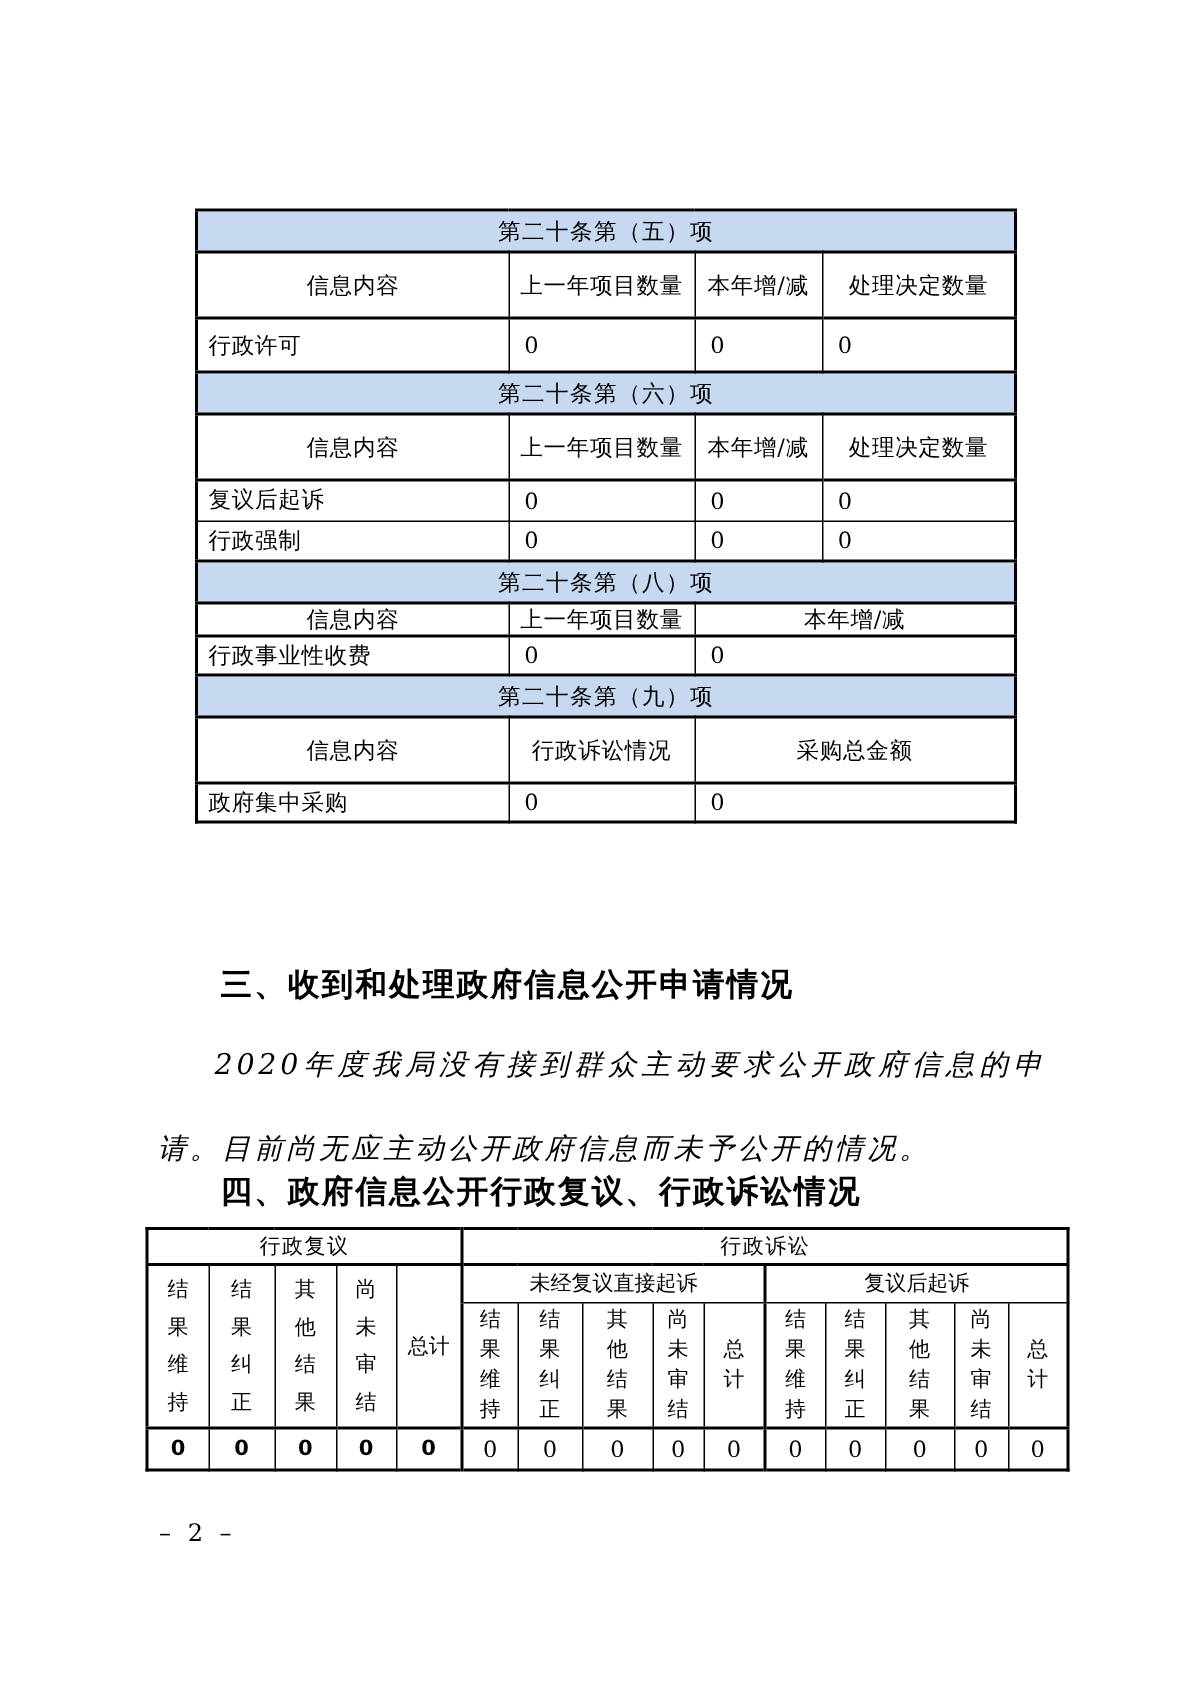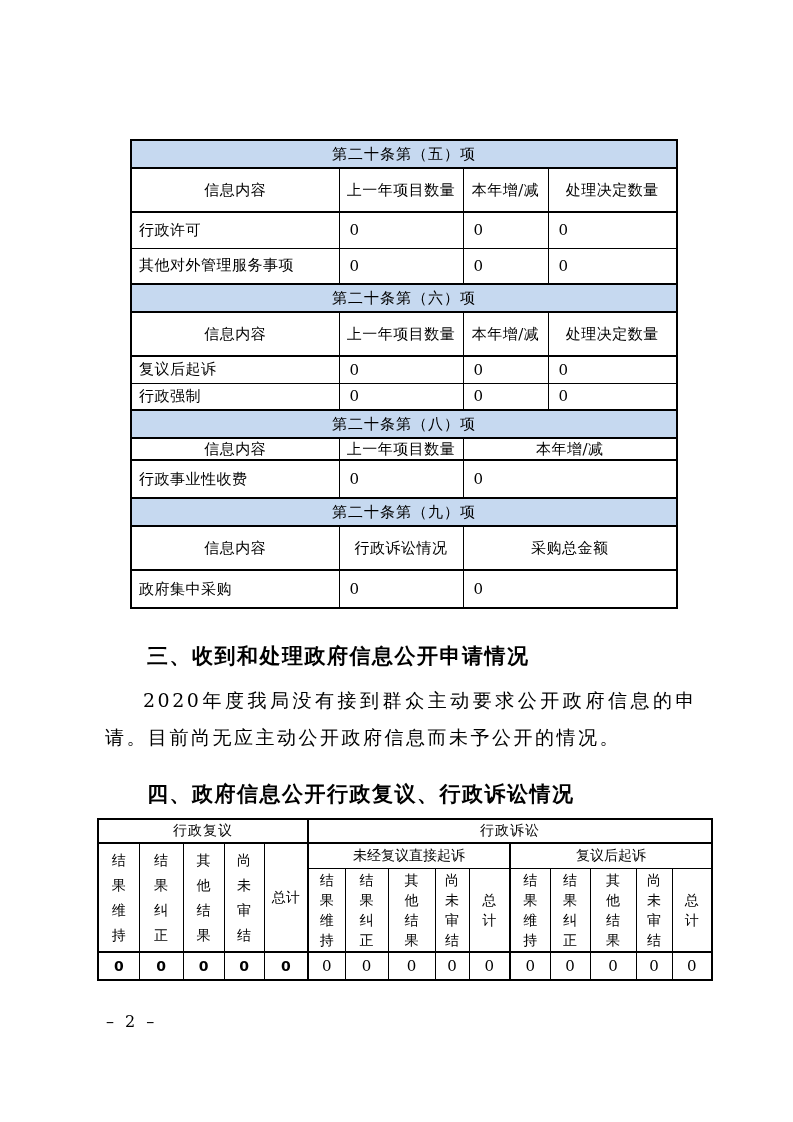--- a/index.html
+++ b/index.html
@@ -39,45 +39,46 @@
     border-top: 2px solid var(--border-color);
     border-bottom: 2px solid var(--border-color);
     letter-spacing: 1px;
     margin-top: 16px;
   }
   .a20 tr.hd { height: 44px; border-radius: 10px; }
   .a20 tr.hd.hd-sm { height: 22px; }
   .a20 tr.hd td { text-align: center; letter-spacing: 0.5px; border-bottom: 2px solid var(--border-color); }
   .a20 tr.dr-a { height: 36px; }
   .a20 tr.dr-b { height: 27px; }
-  .a20 tr.dr-c { height: 38px; }
+  .a20 tr.dr-c { height: 26px; }
   .a20 td.lbl { text-align: left; padding-left: 7px; letter-spacing: 0.5px; }
   .a20 td.num { text-align: left; padding-left: 10px; }
 
   
   .heading {
     position: absolute; left: 105px; width: 640px;
     font-family: "Liberation Sans", "DejaVu Sans", sans-serif;
     font-weight: 700;
     font-size: 21px;
     letter-spacing: 1.5px;
     text-indent: 2em;
     color: #000000;
     margin-top: 10px;
   }
   .h-three { top: 632px; }
   .h-four  { top: 770px; }
   .para {
     position: absolute; left: 105px; top: 682px;
     width: 592px;
     font-size: 19px;
-    line-height: 37px;
+    line-height: 56px;
     letter-spacing: 2.5px;
     text-indent: 2em;
     text-align: justify;
+    font-style: italic;
   }
 
   
   .lit {
     position: absolute; left: 97px; top: 818px;
     width: 614px;
     font-size: 14px;
     border: 2px solid var(--border-color);
   }
   .lit td, .lit th {
@@ -129,26 +130,20 @@
       <td colspan="4">第二十条第（五）项</td>
     </tr>
     <tr class="hd">
       <td>信息内容</td>
       <td>上一年项目数量</td>
       <td>本年增/减</td>
       <td>处理决定数量</td>
     </tr>
     <tr class="dr-a">
       <td class="lbl">行政许可</td>
-      <td class="num">0</td>
-      <td class="num">0</td>
-      <td class="num">0</td>
-    </tr>
-    <tr class="dr-a">
-      <td class="lbl">其他对外管理服务事项</td>
       <td class="num">0</td>
       <td class="num">0</td>
       <td class="num">0</td>
     </tr>
 
     <tr class="bar">
       <td colspan="4">第二十条第（六）项</td>
     </tr>
     <tr class="hd">
       <td>信息内容</td>

